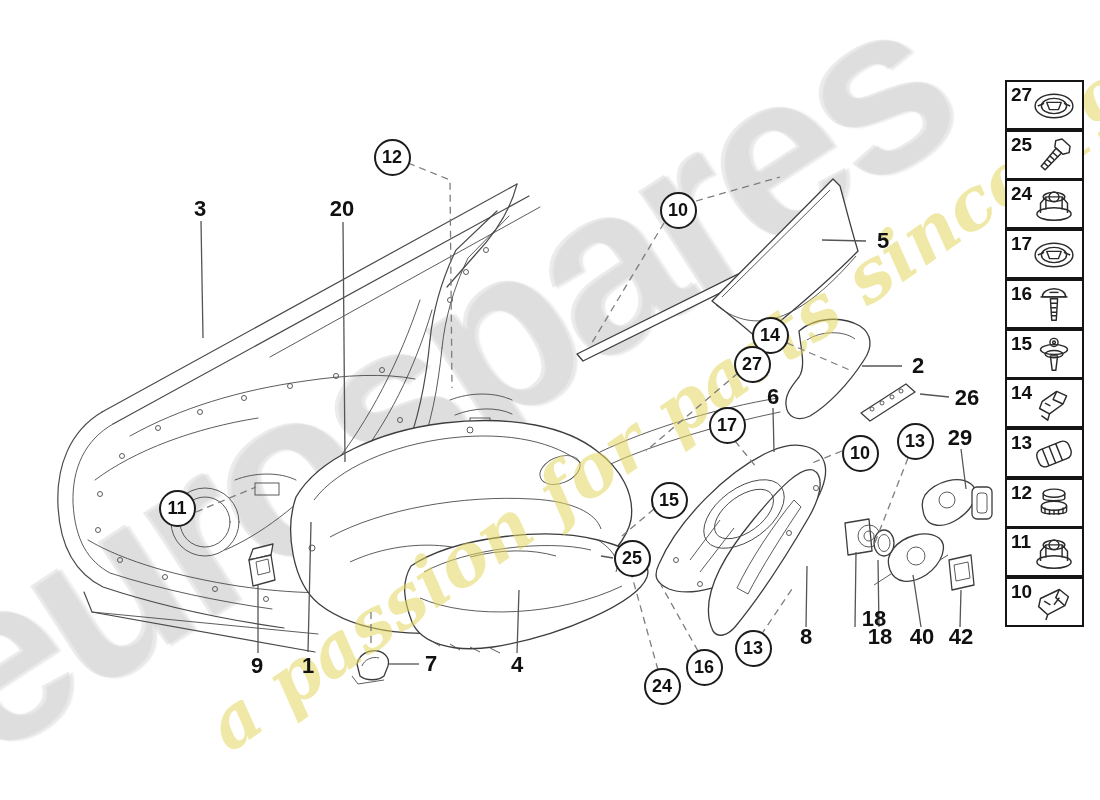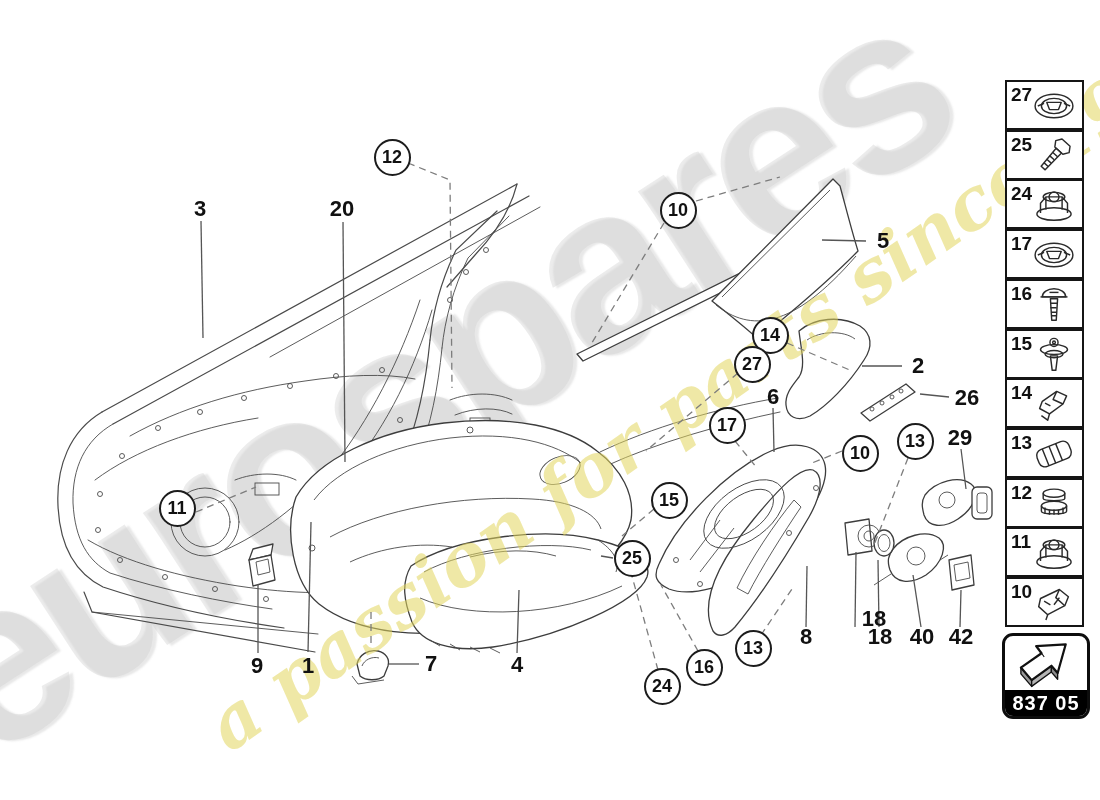--- a/index.html
+++ b/index.html
@@ -332,26 +332,14 @@
         <span class="side-num">10</span>
         <span class="side-ico"><svg width="54" height="40" viewBox="0 0 60 44" fill="none" stroke="#2a2a2a" stroke-width="1.6" stroke-linejoin="round">
             <path d="M15,17 L36,7 L46,15 L42,25 L23,35 L13,26 Z"></path>
             <path d="M36,7 L32,16 L42,25"></path>
             <path d="M19,20 l7,4 M23,35 l-2,6"></path>
             <path d="M30,24 l6,-8"></path>
           </svg></span>
       </div>
     </div>
 
-  <div class="navbox">
-    <div class="arrow-wrap">
-      <svg width="72" height="52" viewBox="0 0 80 58">
-        <path d="M12,33 L12,40 L24,54 L24,47 Z" fill="#9a9a9a" stroke="#111" stroke-width="1.5" stroke-linejoin="round"></path>
-        <path d="M24,47 L24,54 L46,38 L46,31 Z" fill="#b5b5b5" stroke="#111" stroke-width="1.5" stroke-linejoin="round"></path>
-        <path d="M53,39 L53,46 L46,38 L46,31 Z" fill="#8d8d8d" stroke="#111" stroke-width="1.5" stroke-linejoin="round"></path>
-        <path d="M12,33 L35,17 L29,9 L62,7 L53,39 L46,31 L24,47 Z" fill="#fff" stroke="#111" stroke-width="2.5" stroke-linejoin="round"></path>
-        <path d="M35,17 L38,21 M29,9 L33,13" stroke="#111" stroke-width="1.2"></path>
-      </svg>
-    </div>
-    <div class="code">837 05</div>
-  </div>
 
 </div>
 
 </body></html>

